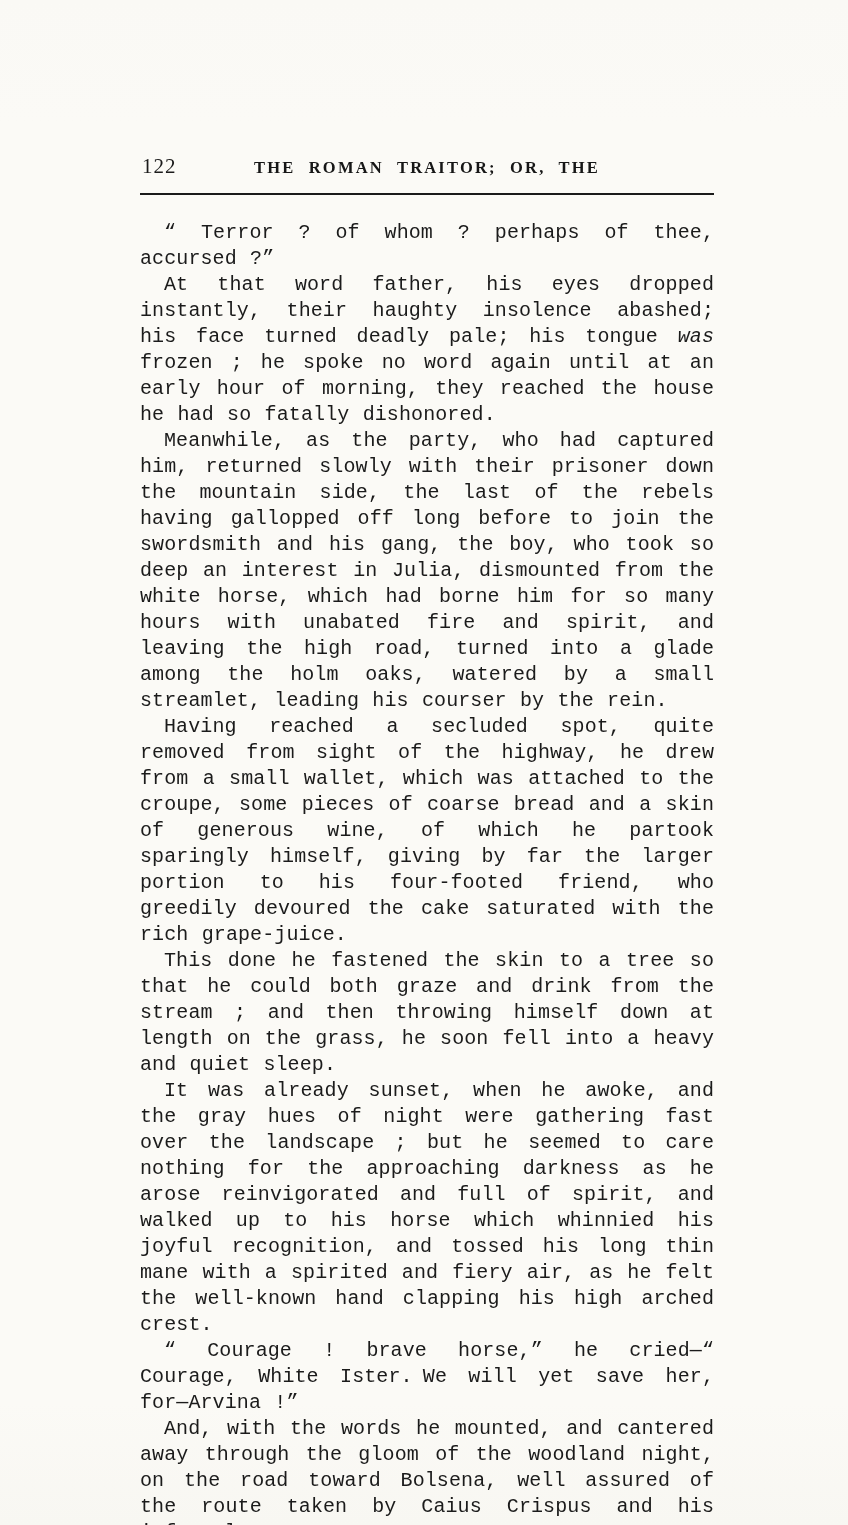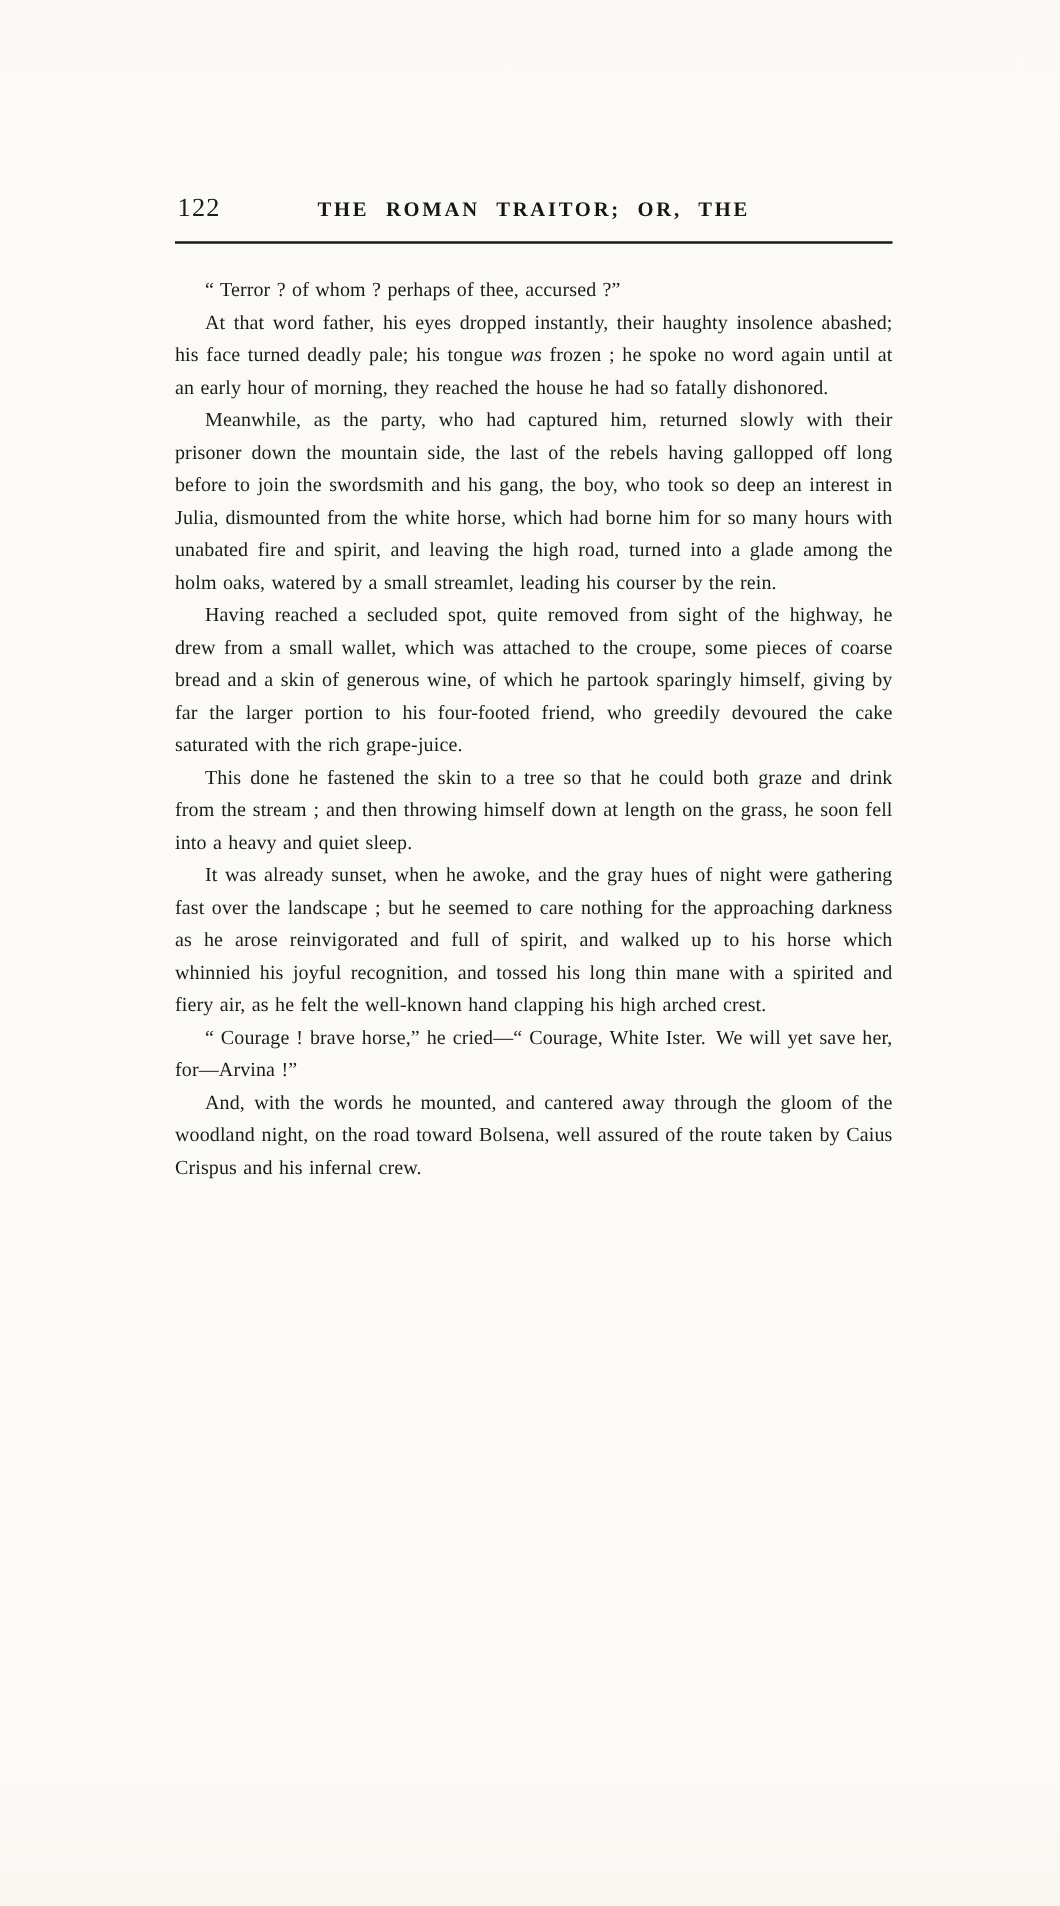--- a/index.html
+++ b/index.html
@@ -35,26 +35,27 @@
     padding-top: 2px;
     color: #161616;
   }
   .rule {
     margin-top: 11px;
     height: 2px;
     background: #1a1a1a;
   }
   .text-block { margin-top: 25px; }
   .para {
-    font-size: 16px;
+    font-size: 20px;
     line-height: 26px;
     text-align: justify;
     text-indent: 24px;
     word-spacing: 0.06em;
     letter-spacing: 0.1px;
+    font-family: Liberation Mono, monospace;
   }
   .para .italic { font-style: italic; }
 </style>
 </head>
 <body>
 
 <div class="page">
   <div class="header">
     <span class="page-number">122</span>
     <div class="running-title">THE ROMAN TRAITOR; OR, THE</div>

